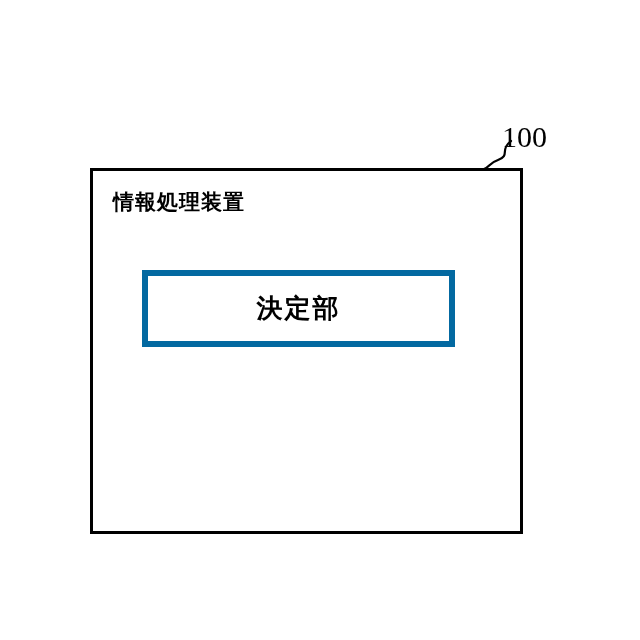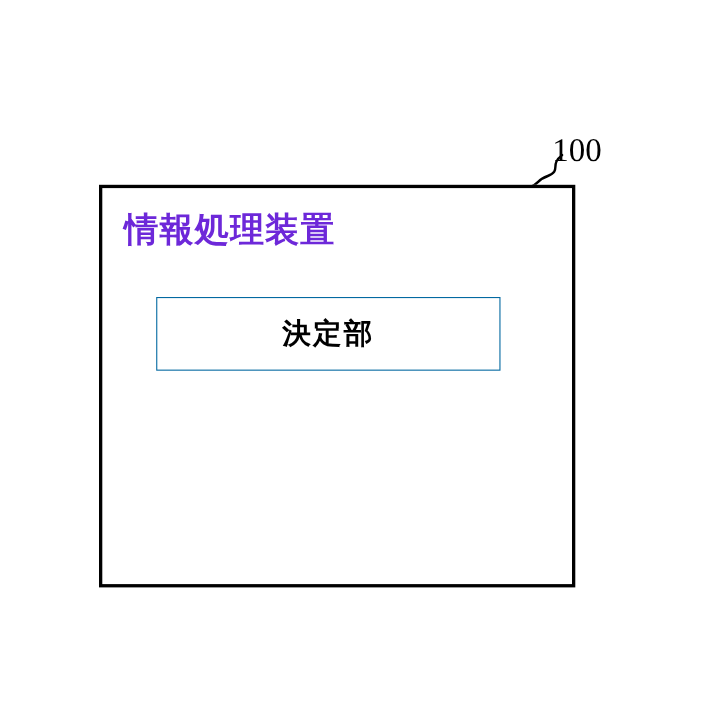--- a/index.html
+++ b/index.html
@@ -22,32 +22,32 @@
     width: 433px;
     height: 366px;
     border: 3px solid #000000;
     box-sizing: border-box;
     background: #ffffff;
   }
   .outer-title {
     position: absolute;
     left: 113px;
     top: 188px;
-    font-size: 31px;
+    font-size: 21px;
     font-weight: 600;
-    color: #6d28d9;
+    color: #000000;
     letter-spacing: 1px;
     white-space: nowrap;
   }
   .inner-box {
     position: absolute;
     left: 142px;
     width: 313px;
-    height: 67px;
-    border: 1px solid #0369a1;
+    height: 77px;
+    border: 6px solid #0369a1;
     box-sizing: border-box;
     background: #ffffff;
     display: flex;
     align-items: center;
     justify-content: center;
   }
   .inner-box .block-label {
     font-size: 26px;
     font-weight: 600;
     color: #000000;

